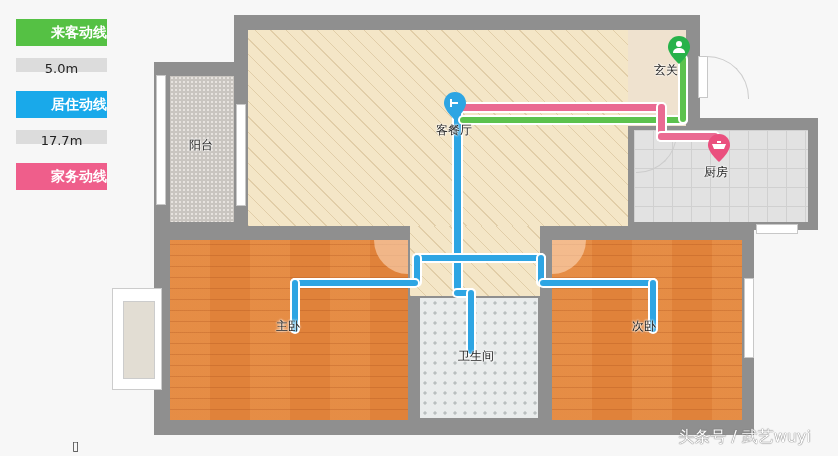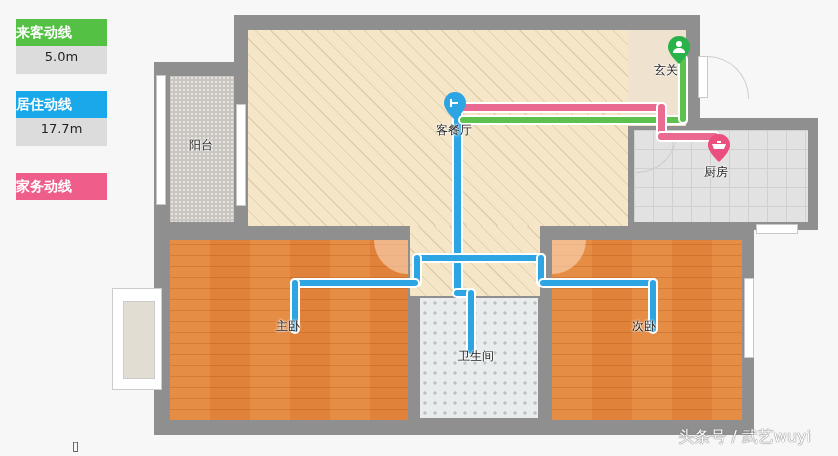--- a/index.html
+++ b/index.html
@@ -1,19 +1,19 @@
 <!DOCTYPE html>
 <html><head>
 <meta charset="utf-8">
 <style>
   html,body{margin:0;padding:0;}
   body{width:838px;height:456px;background:#f7f7f7;position:relative;overflow:hidden;font-family:"DejaVu Sans",sans-serif;}
   .legend{position:absolute;left:16px;width:91px;}
-  .legend .hd{height:27px;line-height:27px;color:#fff;font-size:14px;font-weight:bold;text-align:left;}
-  .legend .val{height:28px;line-height:22px;background:#dcdcdc;color:#222;font-size:13px;text-align:center;}
+  .legend .hd{height:27px;line-height:27px;color:#fff;font-size:14px;font-weight:bold;text-align:right;}
+  .legend .val{height:14px;line-height:22px;background:#dcdcdc;color:#222;font-size:13px;text-align:center;margin-top:12px;}
   .abs{position:absolute;}
   .wall{position:absolute;background:#8f8f8f;}
   .hatch{background-color:#f4e6c7;background-image:repeating-linear-gradient(45deg,rgba(190,160,110,0.35) 0 1px,transparent 1px 11px);}
   .wood{background-color:#e0823a;background-image:
       repeating-linear-gradient(0deg,rgba(255,255,255,0.0) 0 10px,rgba(160,70,20,0.25) 10px 11px),
       repeating-linear-gradient(90deg,rgba(255,190,120,0.18) 0 40px,rgba(0,0,0,0) 40px 80px);}
   .tile{background-color:#e2e2e2;background-image:linear-gradient(#d0d0d0 1px,transparent 1px),linear-gradient(90deg,#d0d0d0 1px,transparent 1px);background-size:19px 19px;}
   .dots{background-color:#e9ecec;background-image:radial-gradient(#b9bfbf 1.4px,transparent 1.8px);background-size:10px 10px;}
   .balcony{background-color:#c9c5c0;background-image:radial-gradient(#e7e3df 0.8px,transparent 1.2px);background-size:4px 4px;}
   .label{position:absolute;font-size:12px;color:#222;text-shadow:0 0 2px #fff,0 0 2px #fff,0 0 3px #fff;white-space:nowrap;}
@@ -29,21 +29,21 @@
 <body>
 
 <div class="legend" style="top:19px;">
   <div class="hd" style="background:#55c144;">来客动线</div>
   <div class="val">5.0m</div>
 </div>
 <div class="legend" style="top:91px;">
   <div class="hd" style="background:#19a9ea;">居住动线</div>
   <div class="val">17.7m</div>
 </div>
-<div class="legend" style="top:173px;">
+<div class="legend" style="top:163px;">
   <div class="hd" style="background:#ef5e8b;">家务动线</div>
 </div>
 
 <div>
 
   <div class="wall" style="left:234px;top:15px;width:466px;height:220px;"></div>
   <div class="wall" style="left:154px;top:62px;width:96px;height:172px;"></div>
   <div class="wall" style="left:624px;top:118px;width:194px;height:112px;"></div>
   <div class="wall" style="left:154px;top:225px;width:600px;height:210px;"></div>
 

